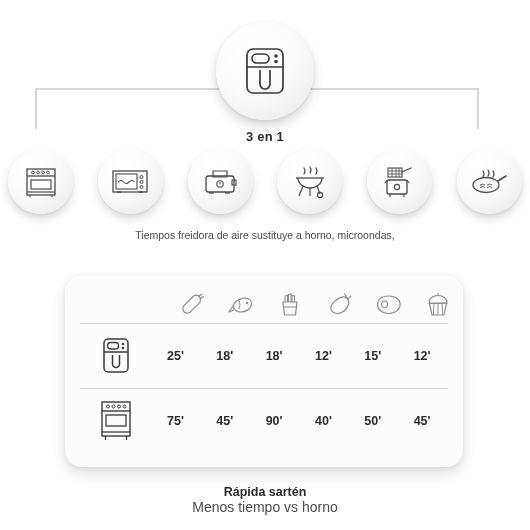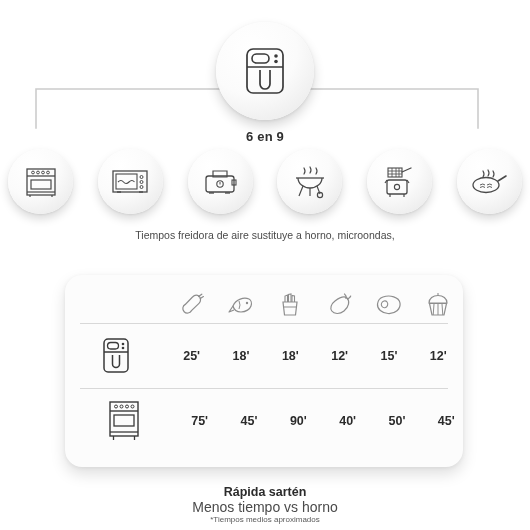--- a/index.html
+++ b/index.html
@@ -131,21 +131,20 @@
     align-items: center;
     justify-content: center;
   }
   .data-cells {
     flex: 1 1 auto;
     display: flex;
     align-items: center;
   }
   .data-cell {
     flex: 1 1 0;
-    text-align: center;
     font-size: 12.5px;
     font-weight: bold;
     color: #2b2b2b;
   }
   .head-cell {
     flex: 1 1 0;
     display: flex;
     align-items: center;
     justify-content: center;
   }
@@ -163,21 +162,21 @@
 
   .body-row {
     position: absolute;
     left: 0;
     width: 100%;
     height: 64px;
     display: flex;
     align-items: center;
   }
   .body-row.r1 { top: 49px; }
-  .body-row.r2 { top: 114px; padding-left: 8px; }
+  .body-row.r2 { top: 114px; }
   .body-row svg { display: block; }
 
   
   .footer {
     position: absolute;
     left: 0;
     top: 484px;
     width: 530px;
     text-align: center;
     z-index: 2;
@@ -213,21 +212,21 @@
       <rect x="5" y="3" width="36" height="44" rx="6" ry="6" fill="none" stroke="#3a3a3a" stroke-width="1.7"></rect>
       <line x1="5" y1="21" x2="41" y2="21" stroke="#3a3a3a" stroke-width="1.7"></line>
       <rect x="10" y="8" width="17" height="9" rx="4.5" ry="4.5" fill="none" stroke="#3a3a3a" stroke-width="1.6"></rect>
       <circle cx="34" cy="10" r="1.8" fill="#3a3a3a"></circle>
       <circle cx="34" cy="15.5" r="1.8" fill="#3a3a3a"></circle>
       <path d="M18,24 L18,38 a5,5 0 0 0 10,0 L28,24" fill="none" stroke="#3a3a3a" stroke-width="1.7"></path>
     </svg>
   </span>
 </div>
 
-<div class="hero-label">6 en 9</div>
+<div class="hero-label">3 en 1</div>
 
 <div class="appliance-row">
 
   <div class="appliance-circle">
     <span>
       <svg width="38" height="38" viewBox="0 0 38 38">
         <rect x="5" y="6" width="28" height="26" fill="none" stroke="#4a4a4a" stroke-width="1.3"></rect>
         <line x1="5" y1="13" x2="33" y2="13" stroke="#4a4a4a" stroke-width="1.3"></line>
         <circle cx="11" cy="9.5" r="1.4" fill="none" stroke="#4a4a4a" stroke-width="1"></circle>
         <circle cx="16" cy="9.5" r="1.4" fill="none" stroke="#4a4a4a" stroke-width="1"></circle>
@@ -447,14 +446,13 @@
         <div class="data-cell">45'</div>
       </div>
     </div>
 
   </div>
 </div>
 
 <div class="footer">
   <div class="footer-title">Rápida sartén</div>
   <div class="footer-sub">Menos tiempo vs horno</div>
-  <div class="footer-note">*Tiempos medios aproximados</div>
 </div>
 
 </body></html>

